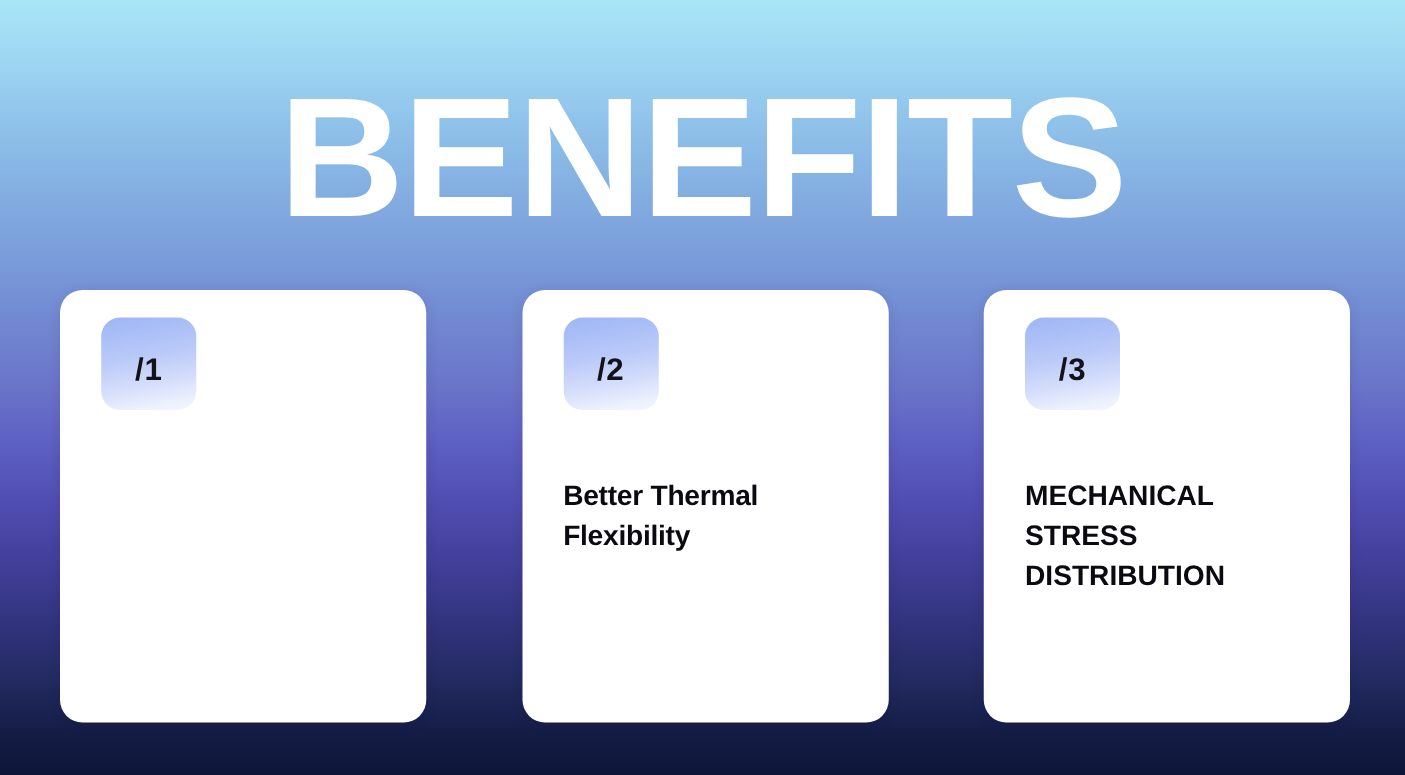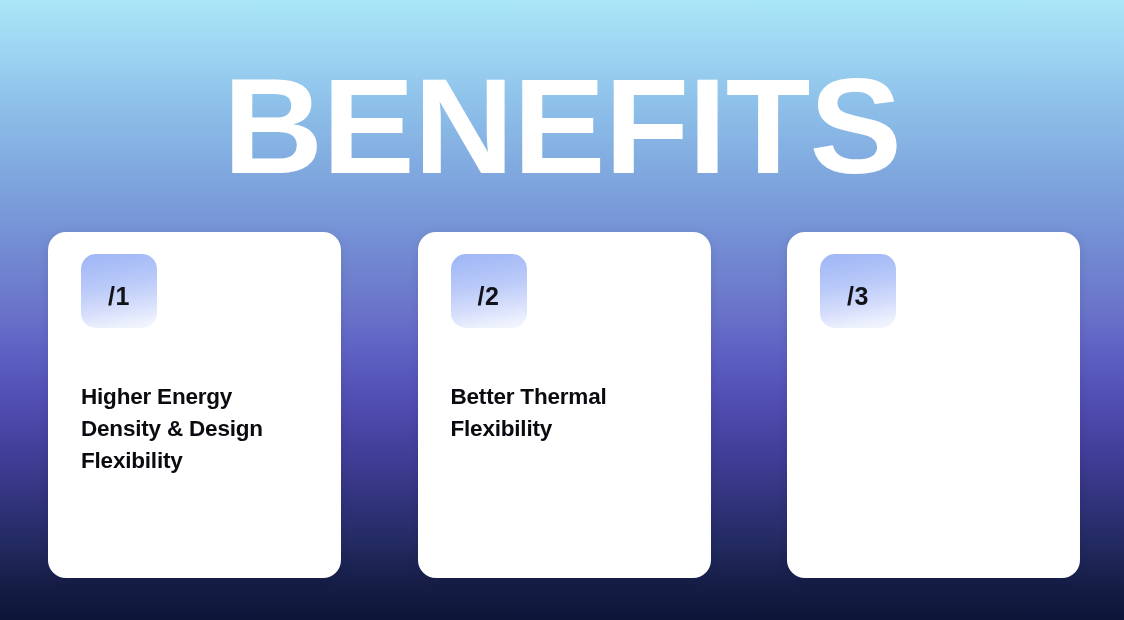--- a/index.html
+++ b/index.html
@@ -118,33 +118,33 @@
 <div class="slide">
 
   <div class="title">BENEFITS</div>
 
   <div class="cards">
 
     <div class="card">
       <div class="badge">
         <span class="badge-label">/1</span>
       </div>
-      <div class="card-title">Higher Energy
-Density &amp; Design
-Flexibility</div>
     </div>
 
     <div class="card">
       <div class="badge">
         <span class="badge-label">/2</span>
       </div>
       <div class="card-title">Better Thermal
 Flexibility</div>
     </div>
 
     <div class="card">
       <div class="badge">
         <span class="badge-label">/3</span>
       </div>
+      <div class="card-title upper">MECHANICAL
+STRESS
+DISTRIBUTION</div>
     </div>
 
   </div>
 </div>
 
 </body></html>

